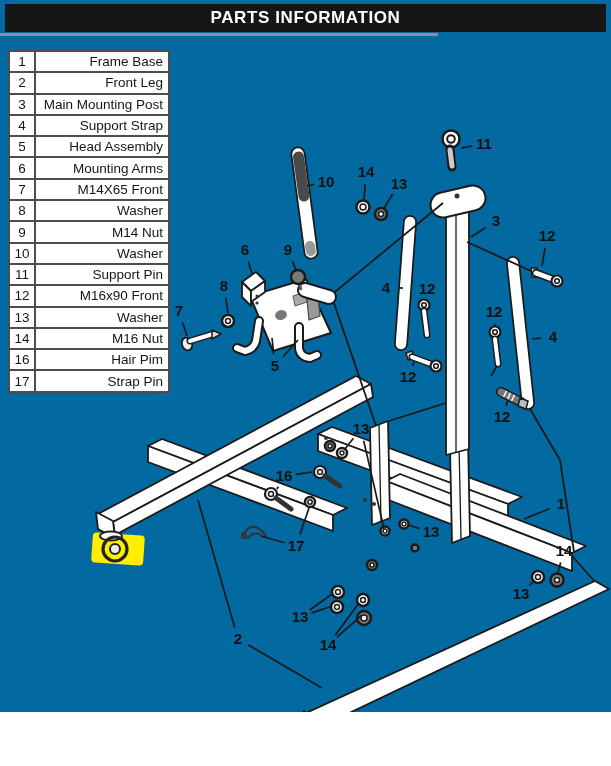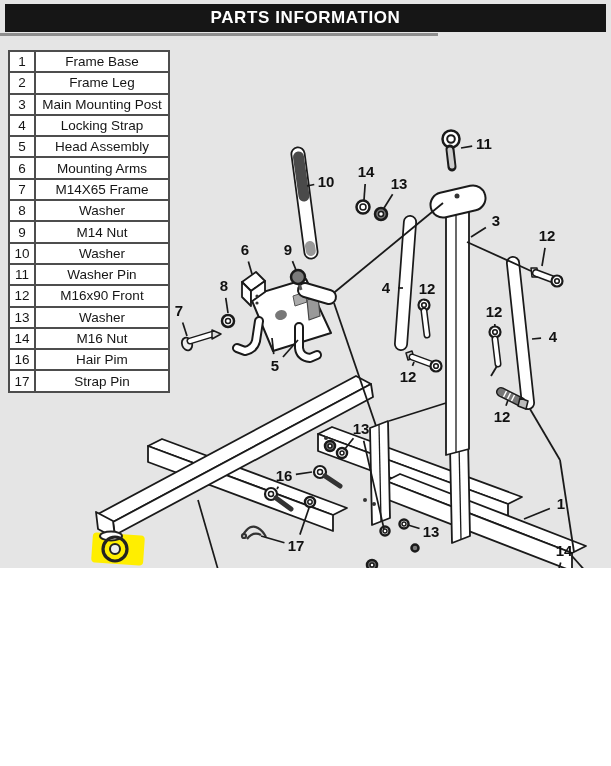--- a/index.html
+++ b/index.html
@@ -1,95 +1,95 @@
 <!DOCTYPE html>
 <html><head>
 <meta charset="utf-8">
 <style>
   html,body { margin:0; padding:0; background:#fff; }
   .page {
-    position:relative; width:611px; height:568px; overflow:hidden;
-    background:#e5e5e5; font-family:"Liberation Sans", sans-serif;
+    position:relative; width:611px; height:712px; overflow:hidden;
+    background:#0369a1; font-family:"Liberation Sans", sans-serif;
   }
   .header-bar {
     position:absolute; left:5px; top:4px; width:601px; height:28px;
     background:#161616; display:flex; align-items:center; justify-content:center;
   }
   .header-title {
     color:#ffffff; font-weight:bold; font-size:17px; letter-spacing:0.6px;
   }
   .header-rule {
     position:absolute; left:0; top:33px; width:438px; height:3px; background:#8e8e8e;
   }
   table.parts-table {
     position:absolute; left:8px; top:50px; border-collapse:collapse;
   }
   table.parts-table td {
     border:2px solid #4d4d4d; font-size:13.5px; color:#151515;
     padding:0 5px; height:19.3px; white-space:nowrap; background:#fff;
   }
   table.parts-table td.num { width:20px; text-align:center; padding:0 2px; }
-  table.parts-table td.name { width:122px; text-align:center; }
+  table.parts-table td.name { width:122px; text-align:right; }
   svg.diagram { position:absolute; left:0; top:0; }
 </style>
 </head>
 <body>
 
 <div class="page">
 
   <div class="header-bar">
     <span class="header-title">PARTS INFORMATION</span>
   </div>
   <div class="header-rule"></div>
 
   <table class="parts-table">
     <tbody id="parts-rows">
         <tr>
           <td class="num">1</td>
           <td class="name">Frame Base</td>
         </tr>
         <tr>
           <td class="num">2</td>
-          <td class="name">Frame Leg</td>
+          <td class="name">Front Leg</td>
         </tr>
         <tr>
           <td class="num">3</td>
           <td class="name">Main Mounting Post</td>
         </tr>
         <tr>
           <td class="num">4</td>
-          <td class="name">Locking Strap</td>
+          <td class="name">Support Strap</td>
         </tr>
         <tr>
           <td class="num">5</td>
           <td class="name">Head Assembly</td>
         </tr>
         <tr>
           <td class="num">6</td>
           <td class="name">Mounting Arms</td>
         </tr>
         <tr>
           <td class="num">7</td>
-          <td class="name">M14X65 Frame</td>
+          <td class="name">M14X65 Front</td>
         </tr>
         <tr>
           <td class="num">8</td>
           <td class="name">Washer</td>
         </tr>
         <tr>
           <td class="num">9</td>
           <td class="name">M14 Nut</td>
         </tr>
         <tr>
           <td class="num">10</td>
           <td class="name">Washer</td>
         </tr>
         <tr>
           <td class="num">11</td>
-          <td class="name">Washer Pin</td>
+          <td class="name">Support Pin</td>
         </tr>
         <tr>
           <td class="num">12</td>
           <td class="name">M16x90 Front</td>
         </tr>
         <tr>
           <td class="num">13</td>
           <td class="name">Washer</td>
         </tr>
         <tr>

